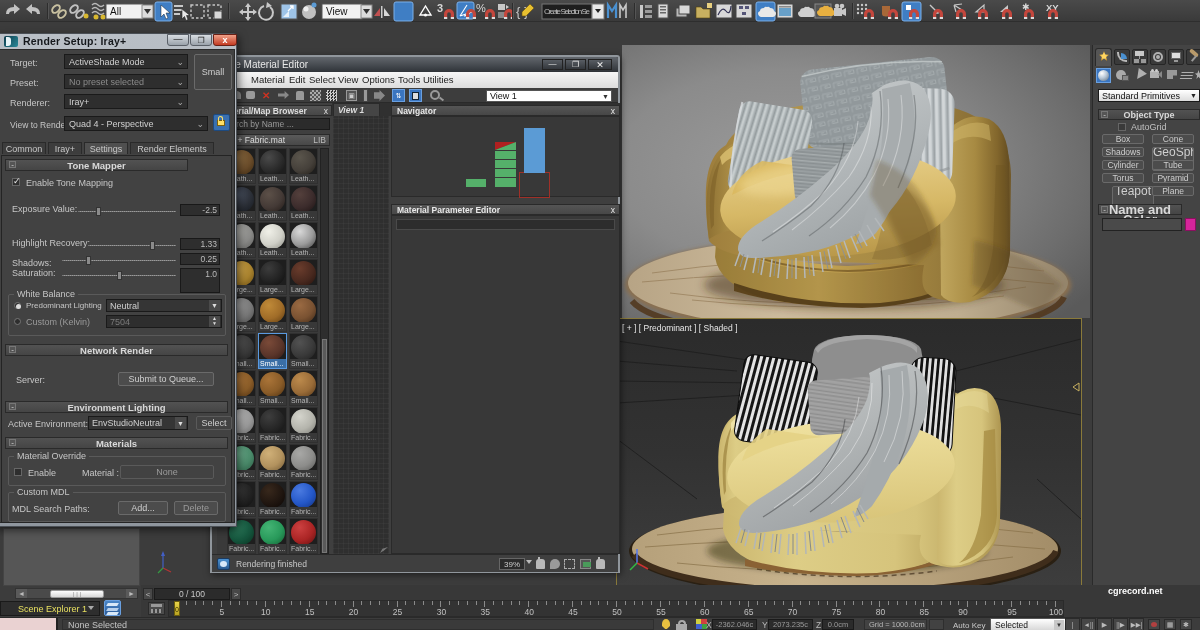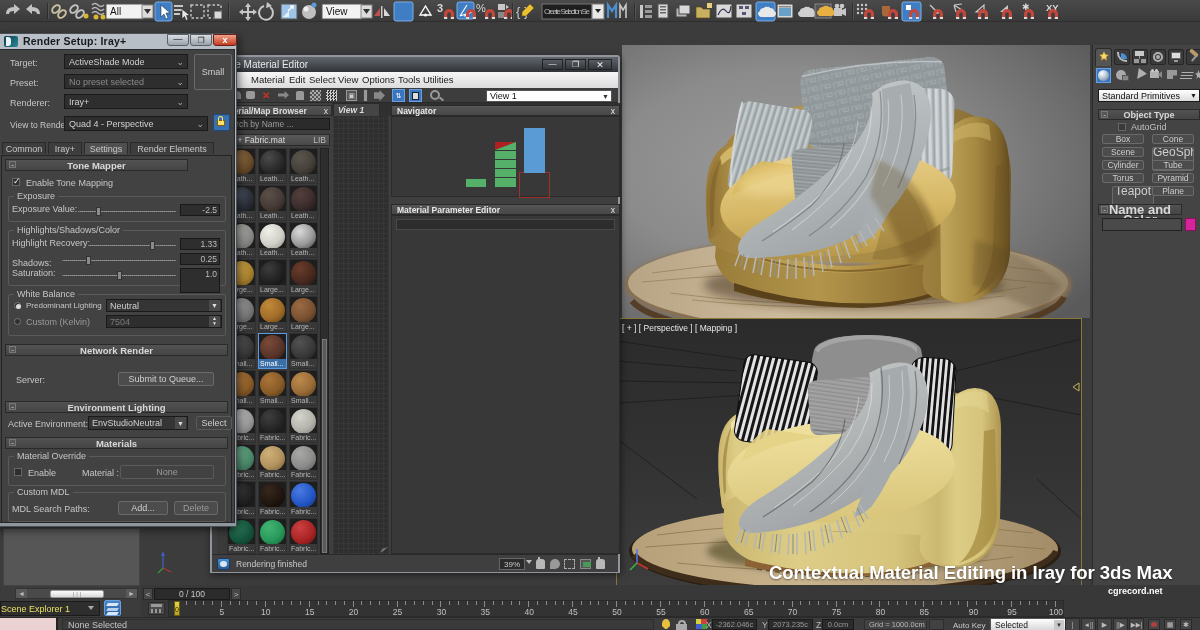--- a/index.html
+++ b/index.html
@@ -514,21 +514,21 @@
           <path d="M224 198 l6 16"></path>
           <path d="M240 189 l7 14"></path>
 </g>
 <g transform="translate(20,230)">
 <line x1="0" y1="14" x2="0" y2="0" stroke="#5577ee" stroke-width="1.5"></line>
 <line x1="0" y1="14" x2="11" y2="20" stroke="#cc3333" stroke-width="1.5"></line>
 <line x1="0" y1="14" x2="-7" y2="21" stroke="#33bb44" stroke-width="1.5"></line>
 </g>
 <path d="M456 68 l6 -4 0 8 z" fill="none" stroke="#c8b060" stroke-width="1"></path>
 </svg>
-<div style="position:absolute;left:5px;top:4px;color:#e8e8e8;font-size:8.5px;font-family:'Liberation Sans',sans-serif">[ + ] [ Perspective ] [ Mapping ]</div></div>
+<div style="position:absolute;left:5px;top:4px;color:#e8e8e8;font-size:8.5px;font-family:'Liberation Sans',sans-serif">[ + ] [ Predominant ] [ Shaded ]</div></div>
 
 <div class="a" id="cmdpanel" style="left:1092px;top:45px;width:108px;height:585px;background:#444;border-left:1px solid #2a2a2a">
 
   <div class="a" style="left:2px;top:3px;width:17px;height:18px;background:#555;border:1px solid #2a2a2a;border-bottom:none;border-radius:3px 3px 0 0"></div>
   <div class="a" style="left:6px;top:6px;width:10px;height:10px;background:radial-gradient(circle,#ffd560 30%,#c08a20 70%);clip-path:polygon(50% 0,63% 35%,100% 38%,72% 60%,82% 100%,50% 75%,18% 100%,28% 60%,0 38%,37% 35%)"></div>
   <div class="a" style="left:21px;top:4px;width:16px;height:16px;background:#3a3a3a;border:1px solid #262626;border-radius:2px"></div>
   <div class="a" style="left:24px;top:7px;width:10px;height:10px;border-left:2px solid #b8b8b8;border-bottom:2px solid #b8b8b8;border-radius:0 0 0 9px"></div>
   <div class="a" style="left:28px;top:8px;width:6px;height:6px;background:#4a90d0;border-radius:0 6px 0 0"></div>
   <div class="a" style="left:39px;top:4px;width:16px;height:16px;background:#3a3a3a;border:1px solid #262626;border-radius:2px"></div>
   <div class="a" style="left:42px;top:6px;width:9px;height:5px;background:#c8c8c8"></div>
@@ -559,21 +559,21 @@
   <div class="a" style="left:102px;top:25px;width:7px;height:9px;background:#b0b0b0;clip-path:polygon(50% 0,65% 35%,100% 40%,70% 62%,80% 100%,50% 76%,20% 100%,30% 62%,0 40%,35% 35%)"></div>
 
   <div class="a" style="left:5px;top:44px;width:102px;height:13px;background:linear-gradient(#fff,#dcdcdc);border:1px solid #1a1a1a;color:#111;font-size:9px;line-height:12px;padding-left:3px">Standard Primitives<span style="position:absolute;right:2px;top:0;font-size:7px;color:#222">▼</span></div>
 
   <div class="roll" style="left:5px;top:64px;width:102px;height:11px;line-height:10px;font-size:9px">Object Type</div>
   <div class="a" style="left:8px;top:66px;width:7px;height:7px;background:#555;border:1px solid #777;color:#ddd;font-size:8px;line-height:5px;text-align:center">-</div>
   <div class="a" style="left:25px;top:78px;width:8px;height:8px;background:#3a3a3a;border:1px solid #666"></div>
   <div class="a" style="left:38px;top:77px;color:#c0c0c0;font-size:9px">AutoGrid</div>
   <div class="btn" style="left:9px;top:89px;width:42px;height:10px;line-height:9px;font-size:8.5px">Box</div>
   <div class="btn" style="left:59px;top:89px;width:42px;height:10px;line-height:9px;font-size:8.5px">Cone</div>
-  <div class="btn" style="left:9px;top:102px;width:42px;height:10px;line-height:9px;font-size:8.5px">Scene</div>
+  <div class="btn" style="left:9px;top:102px;width:42px;height:10px;line-height:9px;font-size:8.5px">Shadows</div>
   <div class="btn" style="left:59px;top:102px;width:42px;height:24px;line-height:9px;font-size:12px">GeoSphere</div>
   <div class="btn" style="left:9px;top:115px;width:42px;height:10px;line-height:9px;font-size:8.5px">Cylinder</div>
   <div class="btn" style="left:59px;top:115px;width:42px;height:10px;line-height:9px;font-size:8.5px">Tube</div>
   <div class="btn" style="left:9px;top:128px;width:42px;height:10px;line-height:9px;font-size:8.5px">Torus</div>
   <div class="btn" style="left:59px;top:128px;width:42px;height:10px;line-height:9px;font-size:8.5px">Pyramid</div>
   <div class="btn" style="left:19px;top:141px;width:42px;height:26px;line-height:9px;font-size:12px">Teapot</div>
   <div class="btn" style="left:59px;top:141px;width:42px;height:10px;line-height:9px;font-size:8.5px">Plane</div>
 
   <div class="roll" style="left:5px;top:159px;width:84px;height:11px;line-height:10px;font-size:13px">Name and Color</div>
   <div class="a" style="left:8px;top:161px;width:7px;height:7px;background:#555;border:1px solid #777;color:#ddd;font-size:8px;line-height:5px;text-align:center">-</div>
@@ -802,21 +802,21 @@
   </div>
 </div>
 
 <div class="a" id="sceneexp" style="left:0;top:527px;width:141px;height:90px;background:#3c3c3c;z-index:25">
   <div class="a" style="left:3px;top:1px;width:137px;height:58px;background:#565656;border:1px solid #444"></div>
   <div class="a" style="left:15px;top:61px;width:123px;height:11px;background:#4a4a4a;border:1px solid #333">
     <div class="a" style="left:0;top:0;width:11px;height:9px;background:#5a5a5a;color:#bbb;font-size:7px;line-height:9px;text-align:center">◄</div>
     <div class="a" style="left:34px;top:1px;width:54px;height:8px;background:linear-gradient(#fdfdfd,#d8d8d8);border:1px solid #999;border-radius:2px;color:#888;font-size:6px;line-height:7px;text-align:center">| | |</div>
     <div class="a" style="right:0;top:0;width:11px;height:9px;background:#5a5a5a;color:#bbb;font-size:7px;line-height:9px;text-align:center">►</div>
   </div>
-  <div class="a" style="left:0;top:74px;width:100px;height:15px;background:#2e2e2e;border:1px solid #1a1a1a;color:#e8e060;font-size:9px;line-height:14px;padding-left:0">Scene Explorer 1</div>
+  <div class="a" style="left:0;top:74px;width:100px;height:15px;background:#2e2e2e;border:1px solid #1a1a1a;color:#e8e060;font-size:9px;line-height:14px;padding-left:17px">Scene Explorer 1</div>
   <div class="a" style="left:88px;top:79px;width:0;height:0;border-left:3px solid transparent;border-right:3px solid transparent;border-top:4px solid #aaa"></div>
   <div class="a" style="left:104px;top:73px;width:17px;height:16px;background:linear-gradient(#4a86c8,#2a5a98);border:1px solid #6aa0e0;border-radius:2px"></div>
   <div class="a" style="left:107px;top:76px;width:11px;height:3px;background:#d8e8f8;transform:skewX(-30deg)"></div>
   <div class="a" style="left:107px;top:81px;width:11px;height:3px;background:#b8d0ec;transform:skewX(-30deg)"></div>
   <div class="a" style="left:107px;top:85px;width:11px;height:3px;background:#d8e8f8;transform:skewX(-30deg)"></div>
 
   <svg class="a" style="left:152px;top:24px" width="24" height="30" viewBox="0 0 24 30" opacity="0.85">
     <line x1="11" y1="2" x2="11" y2="17" stroke="#4466dd" stroke-width="1.2"></line>
     <path d="M11 0 L9 5 L13 5 Z" fill="#4466dd"></path>
     <line x1="11" y1="17" x2="19" y2="21" stroke="#cc3333" stroke-width="1.2"></line>
@@ -852,32 +852,26 @@
     <div class="tbtn" style="left:86px;top:92px;width:44px;line-height:12px;background:#4f4f4f;border:1px solid #2a2a2a;border-bottom:none">Settings</div>
     <div class="tbtn" style="left:132px;top:92px;width:84px;line-height:12px;background:#3d3d3d;border:1px solid #2a2a2a;border-bottom:none">Render Elements</div>
 
     <div class="a" style="left:3px;top:105px;width:231px;height:368px;border:1px solid #242424;background:#424242">
       <div class="roll" style="left:3px;top:3px;width:183px;height:12px;line-height:11px">Tone Mapper</div>
       <div class="a" style="left:7px;top:5px;width:7px;height:7px;background:#555;border:1px solid #777;color:#ddd;font-size:8px;line-height:5px;text-align:center">-</div>
       <div class="a" style="left:10px;top:22px;width:8px;height:8px;background:#2e2e2e;border:1px solid #666"></div>
       <div class="a" style="left:11px;top:20px;color:#e8e8e8;font-size:9px">✓</div>
       <div class="lbl" style="left:24px;top:22px">Enable Tone Mapping</div>
 
-      <div class="grp" style="left:6px;top:40px;width:218px;height:26px">
-            <span class="gt">Exposure</span>
-          </div>
       <div class="lbl" style="left:10px;top:48px">Exposure Value:</div>
       <div class="sld" style="left:76px;top:55px;width:98px">
             <div class="sth" style="left:18px"></div>
           </div>
       <div class="vbox" style="left:178px;top:48px;width:40px;height:12px;line-height:11px">-2.5</div>
 
-      <div class="grp" style="left:6px;top:74px;width:218px;height:56px">
-            <span class="gt">Highlights/Shadows/Color</span>
-          </div>
       <div class="lbl" style="left:10px;top:82px">Highlight Recovery:</div>
       <div class="sld" style="left:86px;top:89px;width:88px">
             <div class="sth" style="left:62px"></div>
           </div>
       <div class="vbox" style="left:178px;top:82px;width:40px;height:12px;line-height:11px">1.33</div>
       <div class="lbl" style="left:10px;top:102px">Shadows:</div>
       <div class="sld" style="left:60px;top:104px;width:114px">
             <div class="sth" style="left:24px"></div>
           </div>
       <div class="vbox" style="left:178px;top:97px;width:40px;height:12px;line-height:11px">0.25</div>
@@ -1050,21 +1044,21 @@
   <div class="a" style="left:350.2px;top:6px;width:20px;color:#c0c0c0;font-size:8.5px;text-align:center">40</div>
   <div class="a" style="left:394.1px;top:6px;width:20px;color:#c0c0c0;font-size:8.5px;text-align:center">45</div>
   <div class="a" style="left:438.0px;top:6px;width:20px;color:#c0c0c0;font-size:8.5px;text-align:center">50</div>
   <div class="a" style="left:481.9px;top:6px;width:20px;color:#c0c0c0;font-size:8.5px;text-align:center">55</div>
   <div class="a" style="left:525.8px;top:6px;width:20px;color:#c0c0c0;font-size:8.5px;text-align:center">60</div>
   <div class="a" style="left:569.7px;top:6px;width:20px;color:#c0c0c0;font-size:8.5px;text-align:center">65</div>
   <div class="a" style="left:613.6px;top:6px;width:20px;color:#c0c0c0;font-size:8.5px;text-align:center">70</div>
   <div class="a" style="left:657.5px;top:6px;width:20px;color:#c0c0c0;font-size:8.5px;text-align:center">75</div>
   <div class="a" style="left:701.4px;top:6px;width:20px;color:#c0c0c0;font-size:8.5px;text-align:center">80</div>
   <div class="a" style="left:745.3px;top:6px;width:20px;color:#c0c0c0;font-size:8.5px;text-align:center">85</div>
-  <div class="a" style="left:789.2px;top:6px;width:20px;color:#c0c0c0;font-size:8.5px;text-align:right">90</div>
+  <div class="a" style="left:789.2px;top:6px;width:20px;color:#c0c0c0;font-size:8.5px;text-align:left">90</div>
   <div class="a" style="left:833.1px;top:6px;width:20px;color:#c0c0c0;font-size:8.5px;text-align:center">95</div>
   <div class="a" style="left:877.0px;top:6px;width:20px;color:#c0c0c0;font-size:8.5px;text-align:center">100</div>
   </div>
 
   <div class="a" style="left:174px;top:16px;width:6px;height:15px;background:linear-gradient(#e8d44a,#b8a220);border:1px solid #6a5c10;z-index:5"></div>
   <div class="a" style="left:175px;top:21px;width:5px;color:#332b00;font-size:7px;z-index:6">0</div>
 </div>
 
 <div class="a" id="statusbar" style="left:0;top:617px;width:1200px;height:13px;background:#3c3c3c;border-top:1px solid #2a2a2a">
   <div class="a" style="left:0;top:0;width:58px;height:13px;background:#ead2d2;border-right:2px solid #222"></div>
@@ -1087,15 +1081,14 @@
   <div class="a" style="left:1081px;top:0;width:15px;height:13px;background:#464646;border:1px solid #2a2a2a;color:#bbb;font-size:6.5px;text-align:center;line-height:12px">◄||</div>
   <div class="a" style="left:1097px;top:0;width:15px;height:13px;background:#464646;border:1px solid #2a2a2a;color:#bbb;font-size:7px;text-align:center;line-height:12px">▶</div>
   <div class="a" style="left:1113px;top:0;width:15px;height:13px;background:#464646;border:1px solid #2a2a2a;color:#bbb;font-size:6.5px;text-align:center;line-height:12px">||▶</div>
   <div class="a" style="left:1129px;top:0;width:15px;height:13px;background:#464646;border:1px solid #2a2a2a;color:#bbb;font-size:6.5px;text-align:center;line-height:12px">▶▶|</div>
   <div class="a" style="left:1148px;top:1px;width:12px;height:11px;background:#464646;border:1px solid #2a2a2a"></div>
   <div class="a" style="left:1151px;top:4px;width:6px;height:5px;background:#b04040;border-radius:50%"></div>
   <div class="a" style="left:1164px;top:1px;width:12px;height:11px;background:#464646;border:1px solid #2a2a2a;color:#bbb;font-size:7px;line-height:10px;text-align:center">▦</div>
   <div class="a" style="left:1180px;top:1px;width:12px;height:11px;background:#464646;border:1px solid #2a2a2a;color:#bbb;font-size:7px;line-height:10px;text-align:center">✱</div>
 </div>
 
-<div class="a" style="left:769px;top:562px;width:410px;height:26px;color:#fff;font-size:18.6px;font-weight:bold;white-space:nowrap;z-index:60;letter-spacing:-0.1px;text-shadow:0 1px 2px rgba(0,0,0,.45)">Contextual Material Editing in Iray for 3ds Max</div>
 <div class="a" style="left:1108px;top:586px;width:60px;color:#fff;font-size:9px;font-weight:bold;white-space:nowrap;z-index:60">cgrecord.net</div>
 </div>
 
 </body></html>

